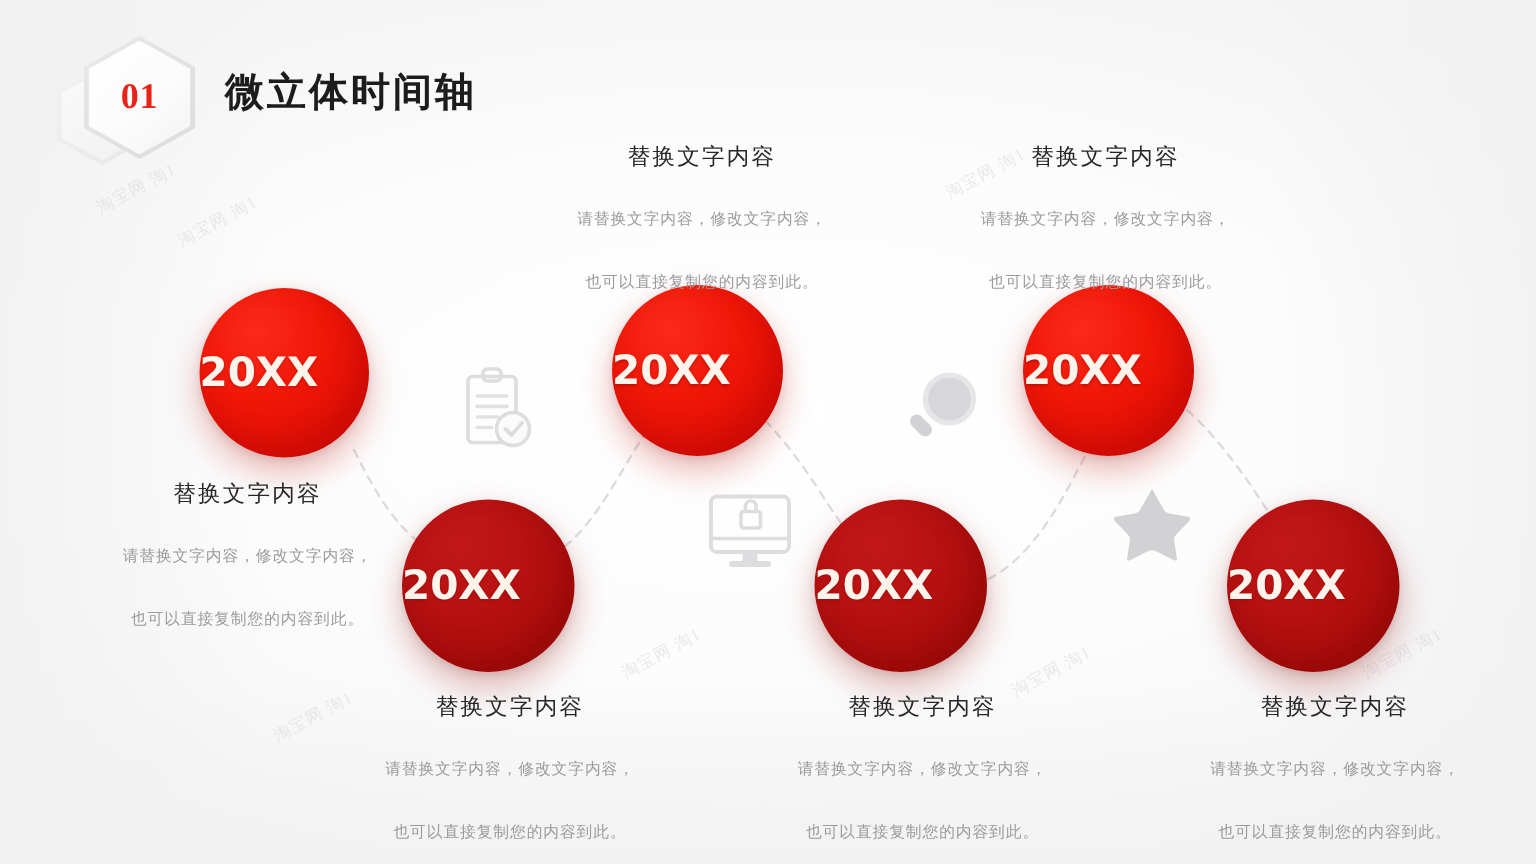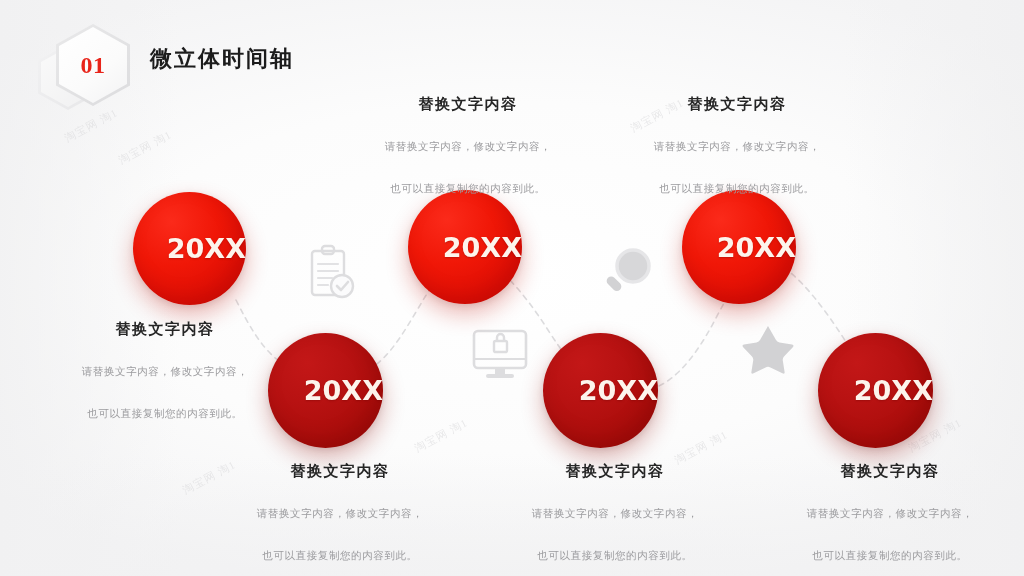--- a/index.html
+++ b/index.html
@@ -83,35 +83,35 @@
     width:68px; height:76px;
     display:flex; align-items:center; justify-content:center;
     font-size:24px; font-weight:bold;
     color:#e8241a;
     letter-spacing:.5px;
     font-family:"Liberation Serif", serif;
   }
 
   .page-title {
     position:absolute; left:150px; top:44px;
-    font-size:22px;
+    font-size:26px;
     font-weight:bold;
     color:#1c1c1c;
     letter-spacing:2px;
     font-family:Liberation Mono, monospace;
   }
 
   
   .connector { position:absolute; left:0; top:0; width:1024px; height:576px; }
 
   
   .node {
     position:absolute;
     border-radius:50%;
-    display:flex; align-items:center; justify-content:flex-end;
+    display:flex; align-items:center; justify-content:flex-start;
   }
   .node .label {
     font-size:27px;
     font-weight:bold;
     color:#fdf4ec;
     letter-spacing:0px;
     font-family:"DejaVu Sans", sans-serif;
     text-shadow:0 1px 2px rgba(110,0,0,.35);
   }
   .node.bright {
@@ -120,21 +120,21 @@
   }
   .node.dark {
     background:radial-gradient(circle at 34% 26%, #c31717 0%, #b81212 35%, #ab0d0b 68%, #9d0a08 100%);
     box-shadow:0 10px 22px rgba(150,15,10,.30), 0 2px 6px rgba(0,0,0,.10), inset -6px -8px 18px rgba(110,0,0,.28);
   }
 
   
   .txt { position:absolute; text-align:center; }
   .txt .t-title {
     font-size:15px;
-    font-weight:bold;
+    font-weight:normal;
     color:#262626;
     letter-spacing:1.5px;
     font-family:"DejaVu Sans", sans-serif;
     margin-bottom:12px;
   }
   .txt .t-line {
     font-size:10.5px;
     color:#9b9b9e;
     letter-spacing:.6px;
     line-height:19px;

